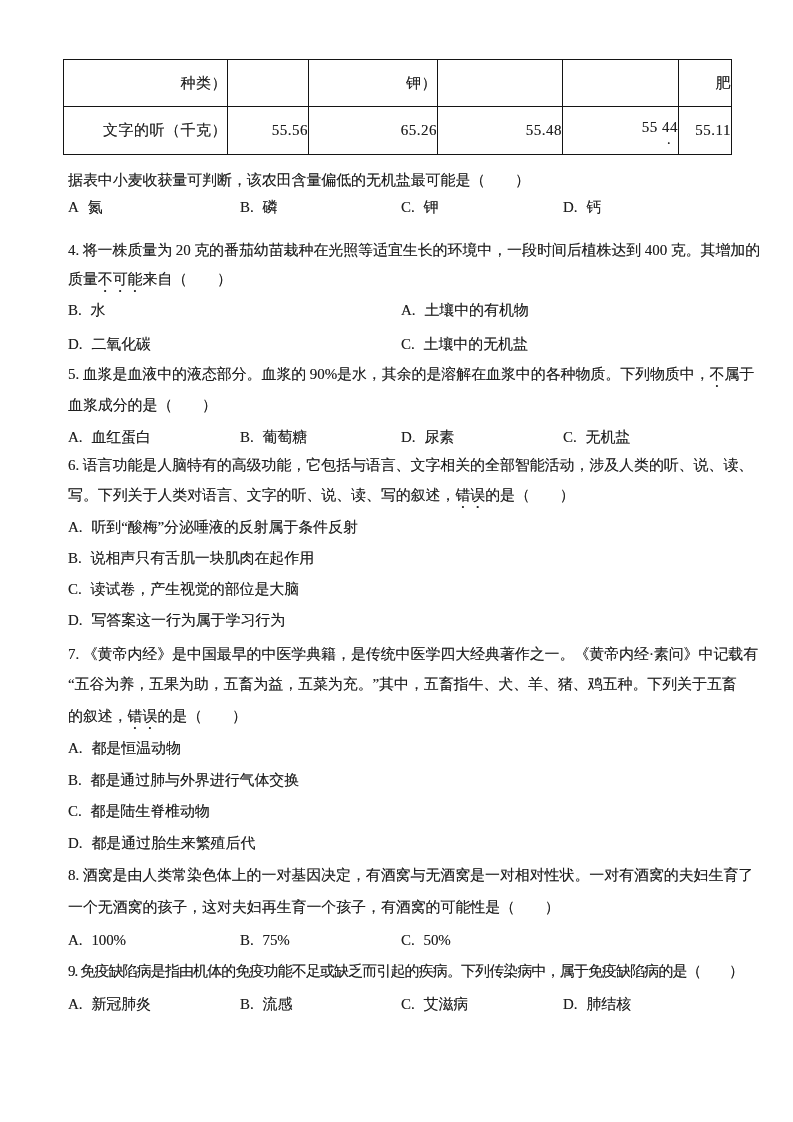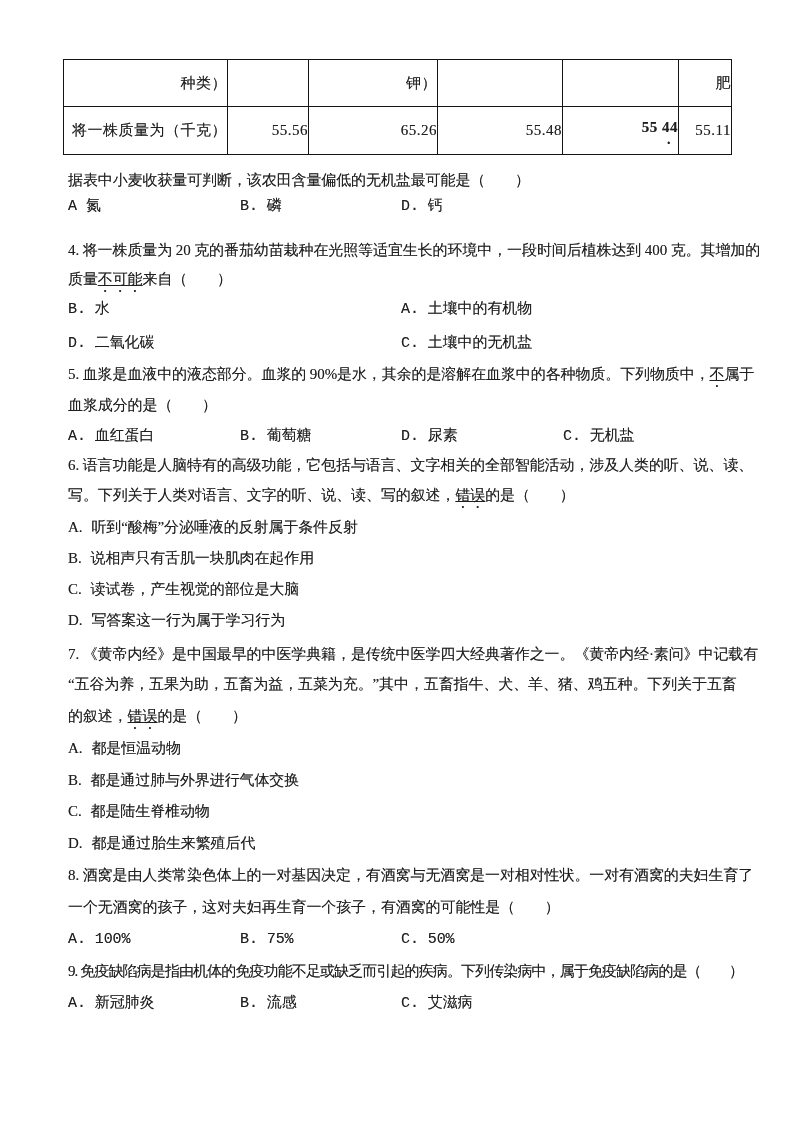--- a/index.html
+++ b/index.html
@@ -12,38 +12,37 @@
   .content { position:absolute; left:63px; top:0; width:692px; }
 
   
   table.yield { border-collapse:collapse; table-layout:fixed; position:absolute; top:59px; left:0; }
   table.yield td {
     border:1.6px solid #141414; text-align:right; vertical-align:middle;
     font-size:15px; padding:0; letter-spacing:0.5px;
   }
   .c0{width:163px}.c1{width:80px}.c2{width:128px}.c3{width:124px}.c4{width:115px}.c5{width:52px}
   tr.hdr td{height:46px} tr.dat td{height:47px}
-  .cell-odd{display:inline-block; line-height:15px; padding-top:6px;font-weight:bold;}
+  .cell-odd{display:inline-block; line-height:15px; padding-top:6px;}
   .dot-under{display:block; line-height:9px; font-size:14px; transform:translateX(-7px);}
 
   
   .line {
     position:absolute; left:5px; width:100%; height:30px; line-height:30px;
     font-size:15px; letter-spacing:-0.1px; white-space:nowrap;
   }
   .tight { letter-spacing:-0.9px; }
   .emph {
     -webkit-text-emphasis:filled dot #1f1f1f;
     -webkit-text-emphasis-position:under left;
     text-emphasis:filled dot #1f1f1f;
     text-emphasis-position:under left;
-    text-decoration:underline;
   }
   .opt-row { display:flex; }
-  .opt { white-space:nowrap;font-family:Liberation Mono, monospace; }
+  .opt { white-space:nowrap; }
   .four .opt:nth-child(1){width:172px}
   .four .opt:nth-child(2){width:161px}
   .four .opt:nth-child(3){width:162px}
   .four .opt:nth-child(4){flex:1}
   .two  .opt:nth-child(1){width:333px}
   .two  .opt:nth-child(2){flex:1}
   .olabel { margin-right:9px; }
 </style>
 </head>
 <body>
@@ -55,39 +54,40 @@
       <tbody>
           <tr class="hdr">
         <td class="c0">种类）</td>
         <td class="c1"></td>
         <td class="c2">钾）</td>
         <td class="c3"></td>
         <td class="c4"></td>
         <td class="c5">肥</td>
       </tr>
       <tr class="dat">
-        <td class="c0">将一株质量为（千克）</td>
+        <td class="c0">文字的听（千克）</td>
         <td class="c1">55.56</td>
         <td class="c2">65.26</td>
         <td class="c3">55.48</td>
         <td class="c4">
           <div class="cell-odd">
             <span>55 44</span>
             <span class="dot-under">.</span>
           </div>
         </td>
         <td class="c5">55.11</td>
       </tr>
     </tbody>
       </table>
 
     <div class="line" style="top:165px">据表中小麦收获量可判断，该农田含量偏低的无机盐最可能是（　　）</div>
     <div class="line opt-row four" style="top:192px">
       <div class="opt"><span class="olabel">A</span><span>氮</span></div>
       <div class="opt"><span class="olabel">B.</span><span>磷</span></div>
+      <div class="opt"><span class="olabel">C.</span><span>钾</span></div>
       <div class="opt"><span class="olabel">D.</span><span>钙</span></div>
     </div>
 
     <div class="line" style="top:235px">4. 将一株质量为 20 克的番茄幼苗栽种在光照等适宜生长的环境中，一段时间后植株达到 400 克。其增加的</div>
     <div class="line" style="top:264px">
       <span>质量</span><span class="emph">不可能</span><span>来自（　　）</span>
     </div>
     <div class="line opt-row two" style="top:295px">
       <div class="opt"><span class="olabel">B.</span><span>水</span></div>
       <div class="opt"><span class="olabel">A.</span><span>土壤中的有机物</span></div>
@@ -133,16 +133,17 @@
       <div class="opt"><span class="olabel">A.</span><span>100%</span></div>
       <div class="opt"><span class="olabel">B.</span><span>75%</span></div>
       <div class="opt"><span class="olabel">C.</span><span>50%</span></div>
     </div>
 
     <div class="line tight" style="top:956px">9. 免疫缺陷病是指由机体的免疫功能不足或缺乏而引起的疾病。下列传染病中，属于免疫缺陷病的是（　　）</div>
     <div class="line opt-row four" style="top:989px">
       <div class="opt"><span class="olabel">A.</span><span>新冠肺炎</span></div>
       <div class="opt"><span class="olabel">B.</span><span>流感</span></div>
       <div class="opt"><span class="olabel">C.</span><span>艾滋病</span></div>
+      <div class="opt"><span class="olabel">D.</span><span>肺结核</span></div>
     </div>
 
   </div>
 </div>
 
 </body></html>

